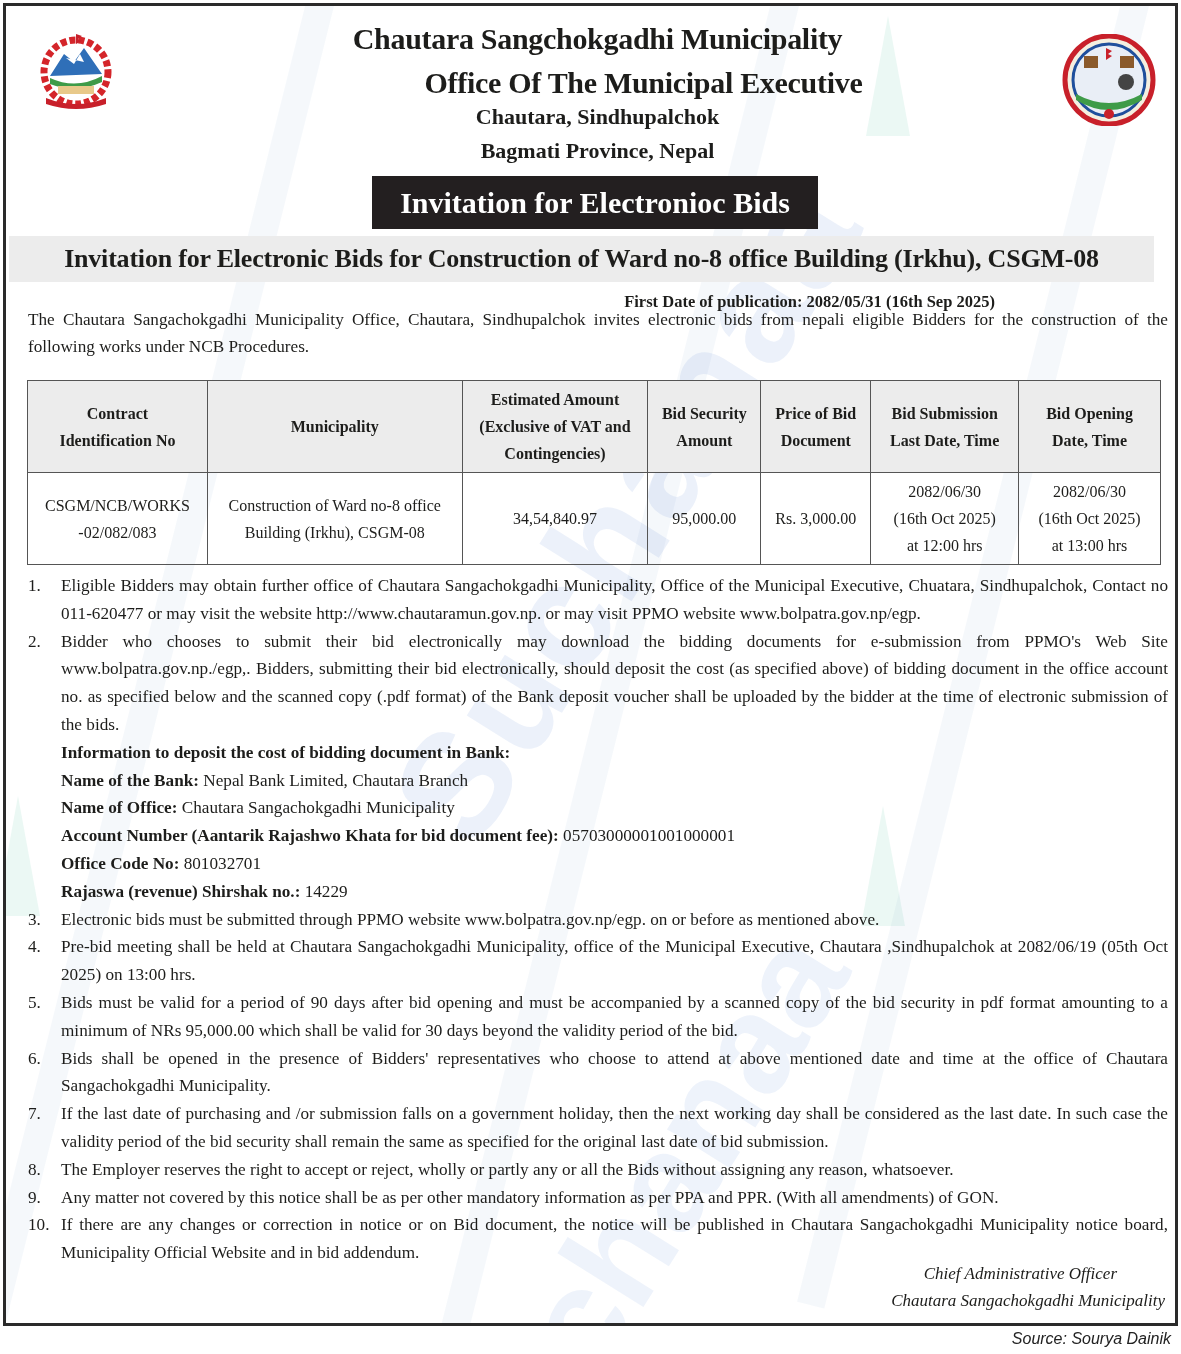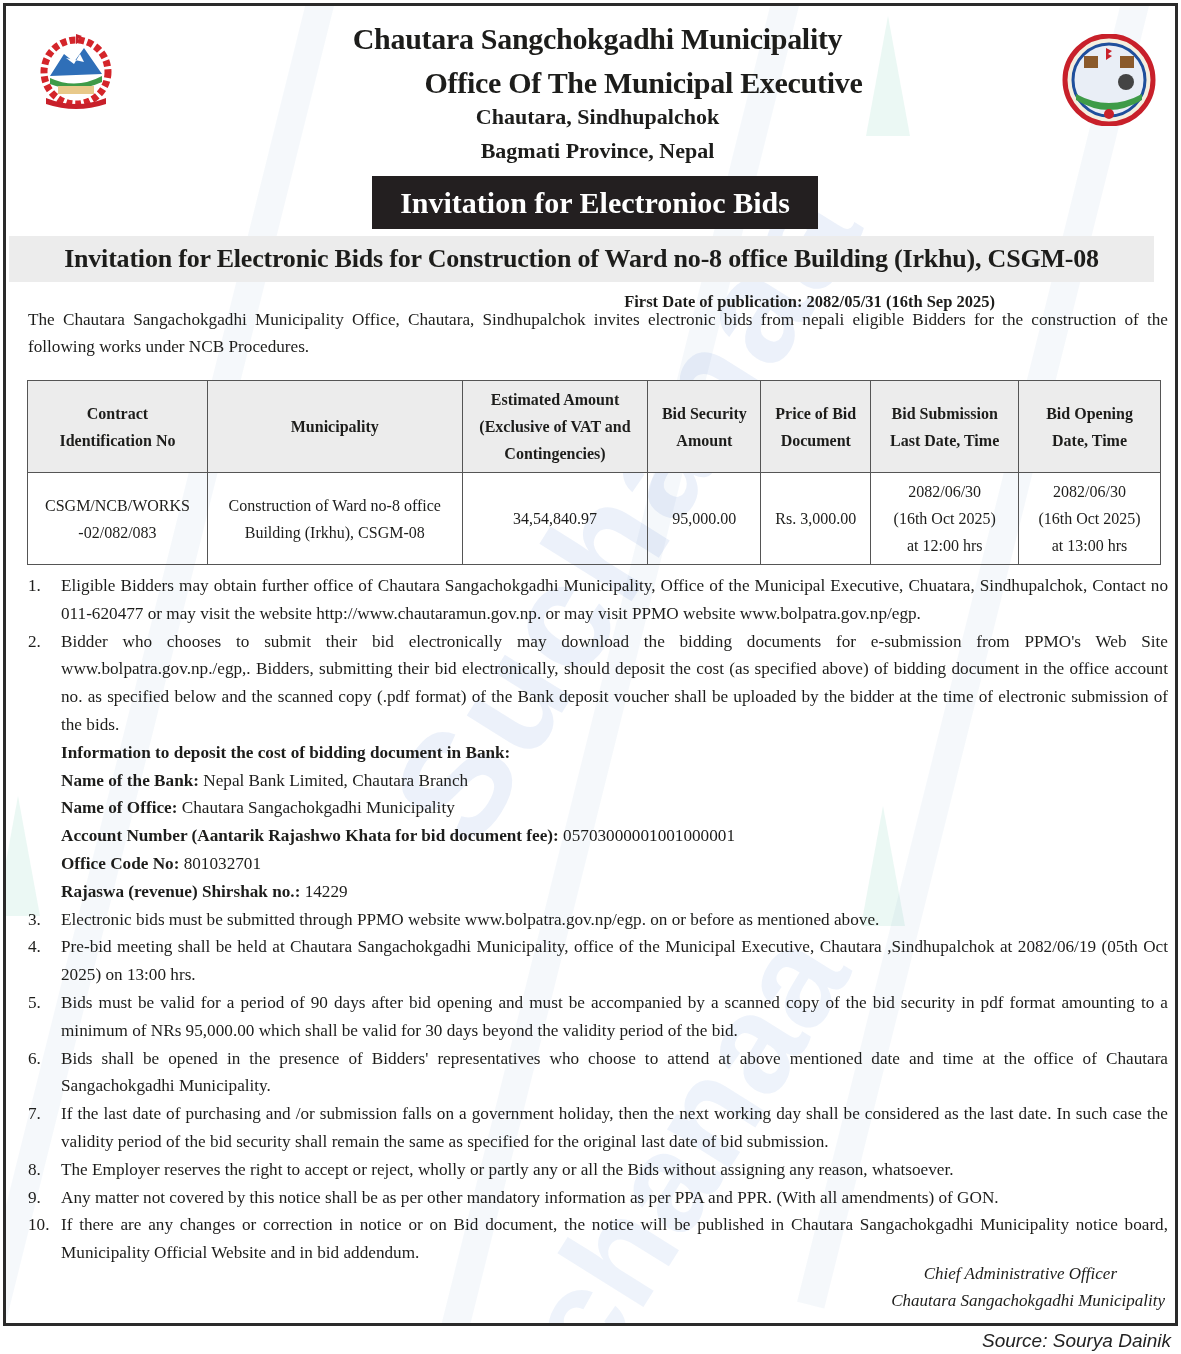--- a/index.html
+++ b/index.html
@@ -61,21 +61,21 @@
     .li { position: relative; padding-left: 33px; text-align: justify; }
     .li .num { position: absolute; left: 0; top: 0; }
     .bank { padding-left: 33px; }
     .bank .row { white-space: nowrap; }
     .bank b { font-weight: bold; }
     .bank .heading { font-weight: bold; }
 
     .sign { position: absolute; right: 10px; top: 1254px; text-align: right; font-style: italic; font-weight: normal; font-size: 17px; line-height: 27px; }
     .sign .l1 { padding-right: 48px; }
 
-    .source { position: absolute; right: 10px; top: 1330px; font-family: "Liberation Sans", sans-serif; font-style: italic; font-size: 19px; color: #222; }
+    .source { position: absolute; right: 10px; top: 1330px; font-family: "Liberation Sans", sans-serif; font-style: italic; font-size: 16px; color: #222; }
   </style>
 </head>
 <body>
 
 <div class="frame">
 
   <div class="wm" style="left:0;top:0;width:1175px;height:1323px;">
     <div class="wm-stripe" style="left:140px;top:-60px;"></div>
     <div class="wm-stripe" style="left:600px;top:-40px;"></div>
     <div class="wm-stripe" style="left:960px;top:-80px;"></div>

